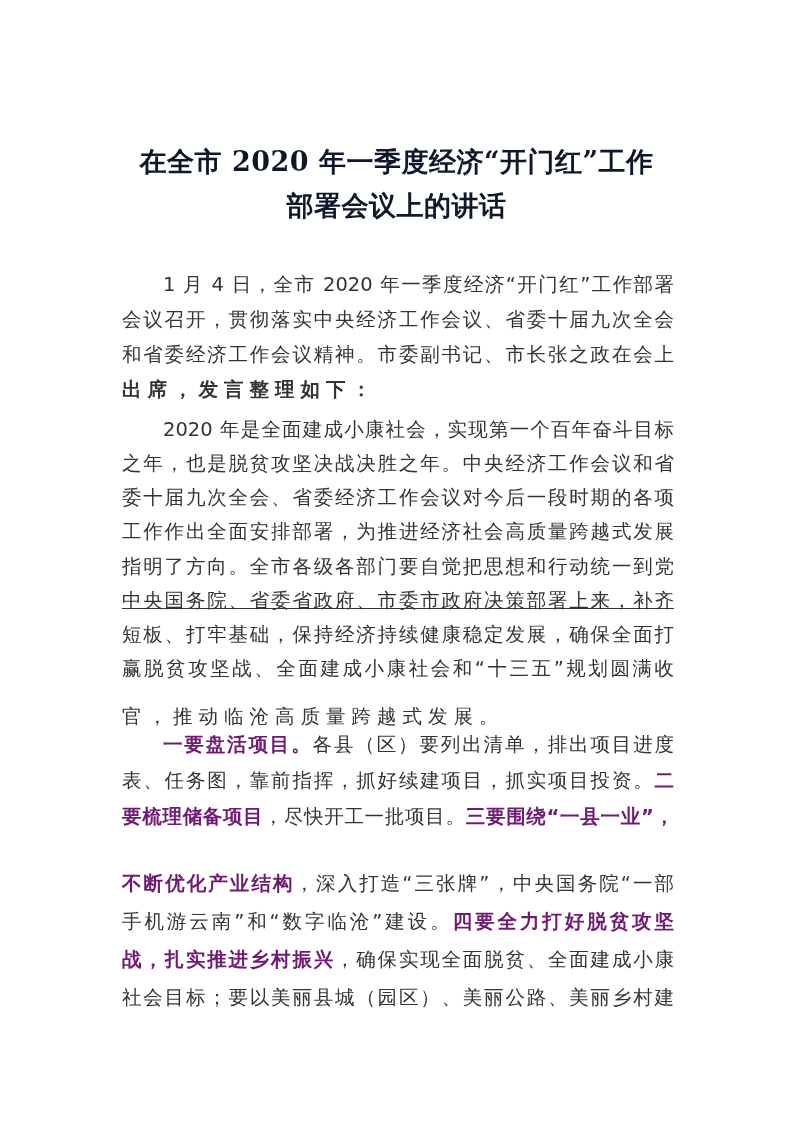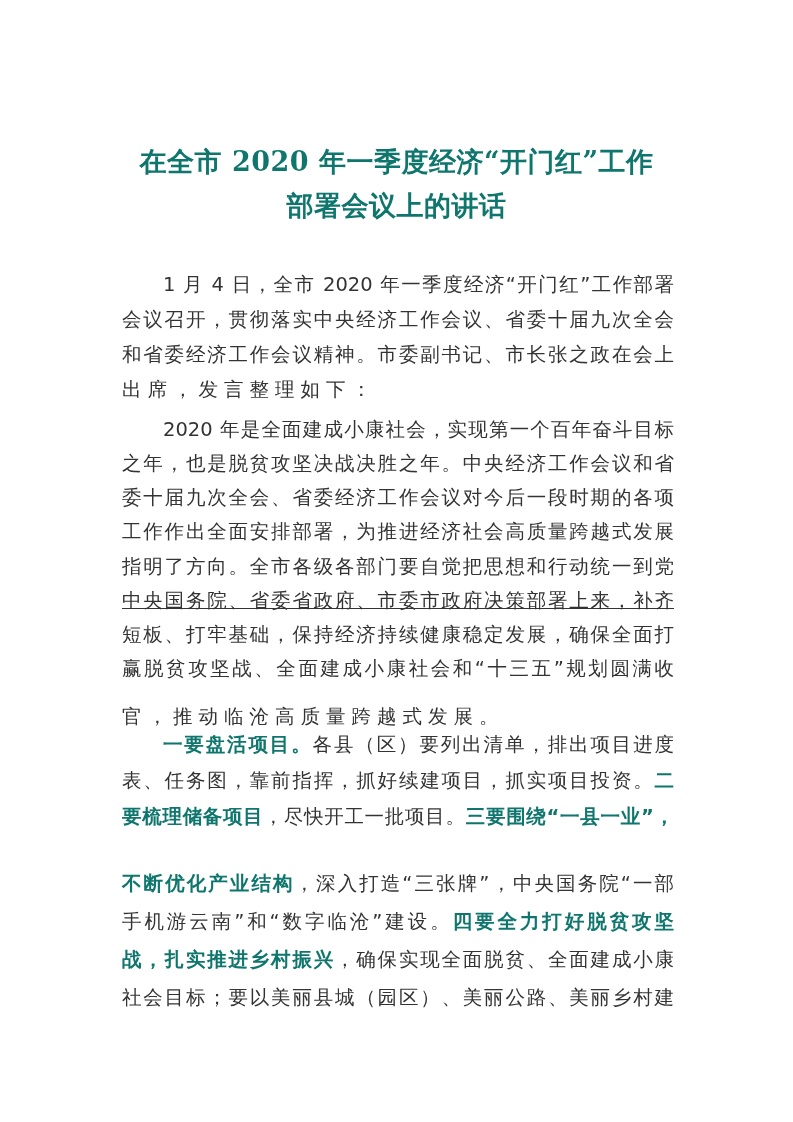--- a/index.html
+++ b/index.html
@@ -25,21 +25,21 @@
     .title {
       position: absolute;
       left: 100px;
       width: 593px;
       top: 140px;
       text-align: center;
       font-family: "DejaVu Serif", "Liberation Serif", serif;
       font-weight: bold;
       font-size: 27px;
       line-height: 44px;
-      color: #0f766e;
+      color: #0f172a;
       letter-spacing: 0.5px;
     }
     .title .tline {
       display: block;
       white-space: nowrap;
     }
     .body-text {
       position: absolute;
       left: 122px;
       width: 552px;
@@ -62,21 +62,21 @@
     .line.indent {
       left: 41px;
       width: 511px;
     }
     .line.last {
       text-align-last: left;
       letter-spacing: 6px;
     }
     .b {
       font-weight: bold;
-      color: #0f766e;
+      color: #701a75;
     }
   </style>
 </head>
 <body>
 
 <div class="page">
 
   <h1 class="title" style="margin:0;">
     <span class="tline">在全市 2020 年一季度经济“开门红”工作</span>
     <span class="tline">部署会议上的讲话</span>
@@ -87,21 +87,21 @@
     <div>
       <div class="line indent" style="top:268px;">
         <span>1 月 4 日，全市 2020 年一季度经济“开门红”工作部署</span>
       </div>
       <div class="line" style="top:303px;">
         <span>会议召开，贯彻落实中央经济工作会议、省委十届九次全会</span>
       </div>
       <div class="line" style="top:338px;">
         <span>和省委经济工作会议精神。市委副书记、市长张之政在会上</span>
       </div>
-      <div class="line last" style="top:373px;">
+      <div class="line last" style="top:373px;font-weight:bold;">
         <span>出席，发言整理如下：</span>
       </div>
     </div>
 
     <div>
       <div class="line indent" style="top:413px;">
         <span>2020 年是全面建成小康社会，实现第一个百年奋斗目标</span>
       </div>
       <div class="line" style="top:447px;">
         <span>之年，也是脱贫攻坚决战决胜之年。中央经济工作会议和省</span>

